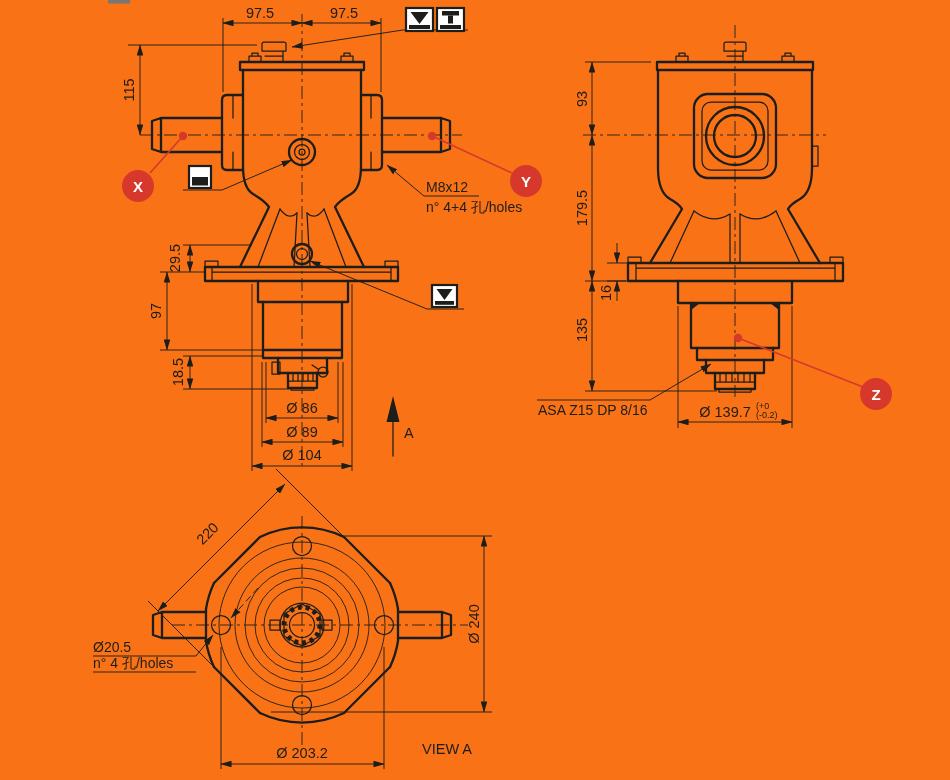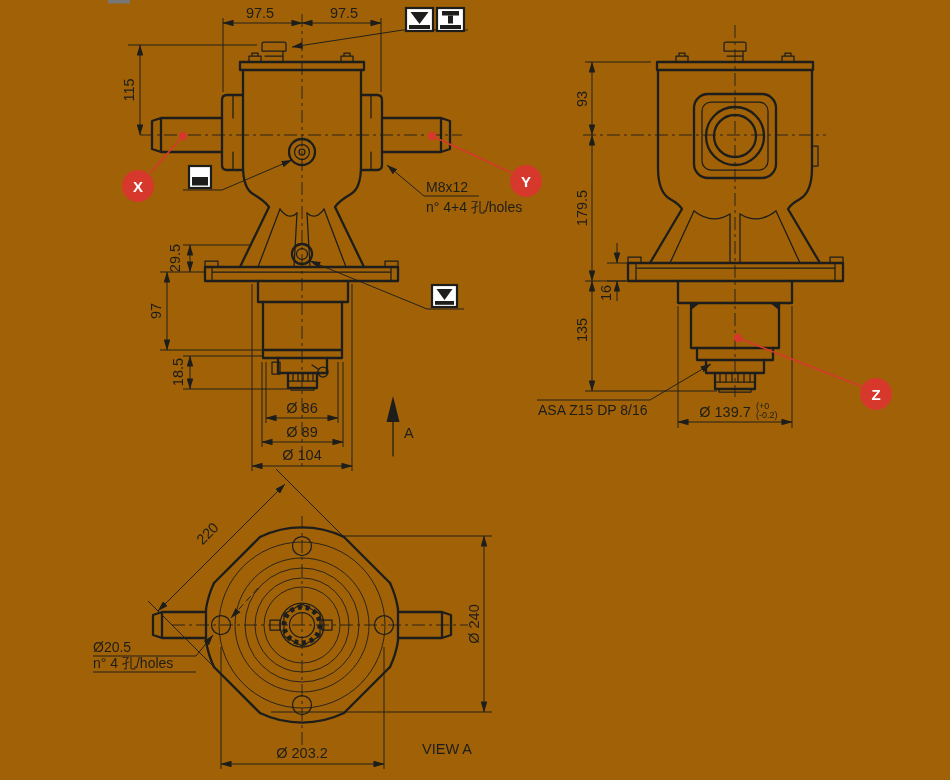--- a/index.html
+++ b/index.html
@@ -1,16 +1,16 @@
 <!DOCTYPE html>
 <html><head>
 <meta charset="utf-8">
 <style>
   html,body{margin:0;padding:0;background:#fff;}
-  #stage{position:relative;width:950px;height:780px;background:#a16207;overflow:hidden;
+  #stage{position:relative;width:950px;height:780px;background:#f97316;overflow:hidden;
          font-family:"Liberation Sans", sans-serif;}
   svg text{font-family:"Liberation Sans", sans-serif; fill:#1d1d1b;}
   .o{fill:none;stroke:#1d1d1b;stroke-width:2.3;stroke-linecap:round;stroke-linejoin:round;}
   .m{fill:none;stroke:#1d1d1b;stroke-width:1.25;stroke-linecap:round;stroke-linejoin:round;}
   .t{fill:none;stroke:#1d1d1b;stroke-width:0.9;}
   .d{fill:none;stroke:#1d1d1b;stroke-width:0.9;stroke-dasharray:13 4 3 4;}
   .x{fill:none;stroke:#1d1d1b;stroke-width:0.95;}
   .xd{fill:none;stroke:#1d1d1b;stroke-width:0.95;stroke-dasharray:7 4;}
   .r{fill:none;stroke:#d6392c;stroke-width:1.7;}
   .ink{fill:#1d1d1b;stroke:none;}

